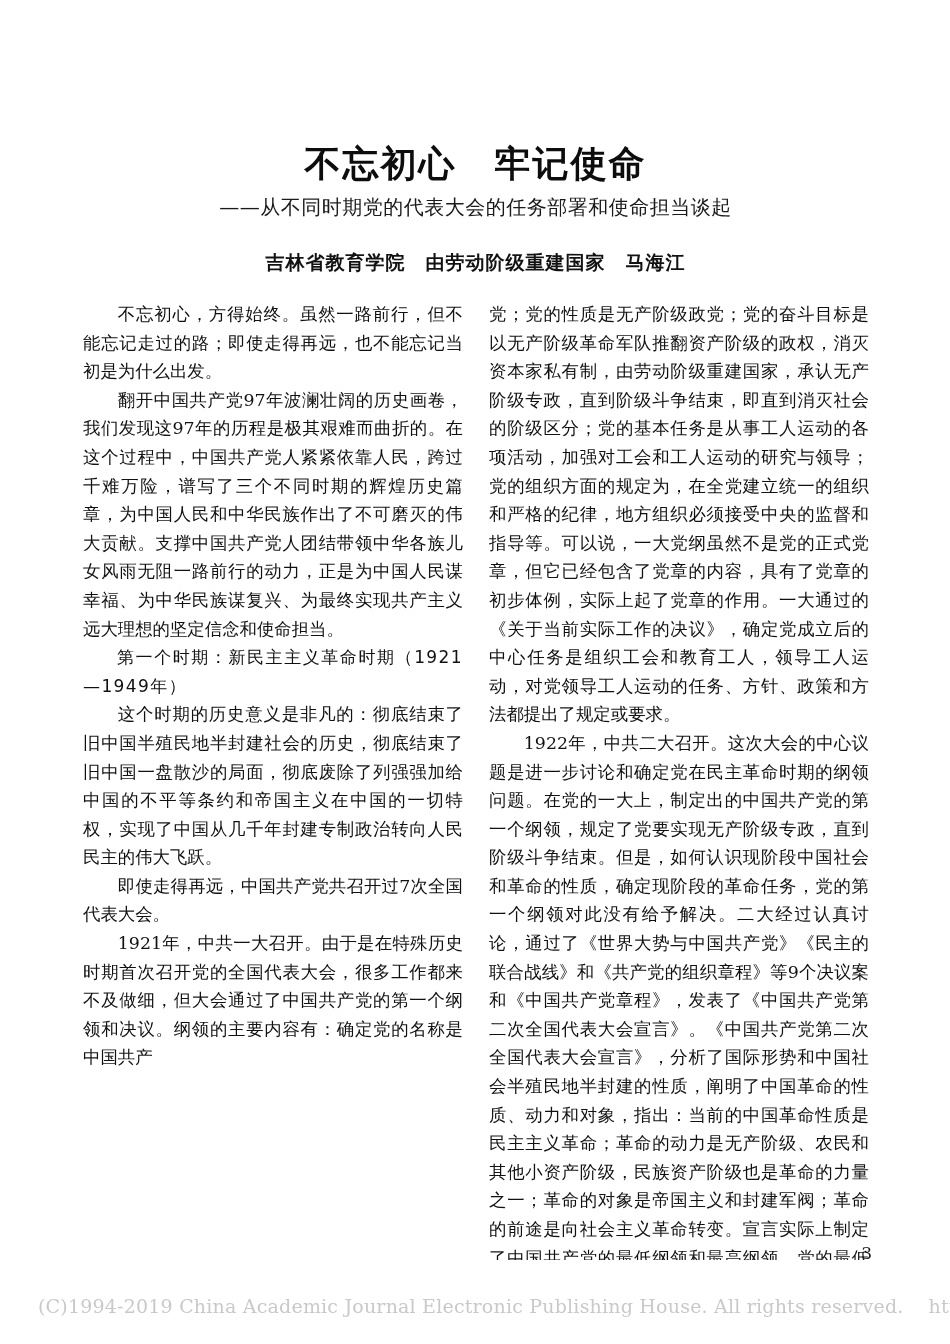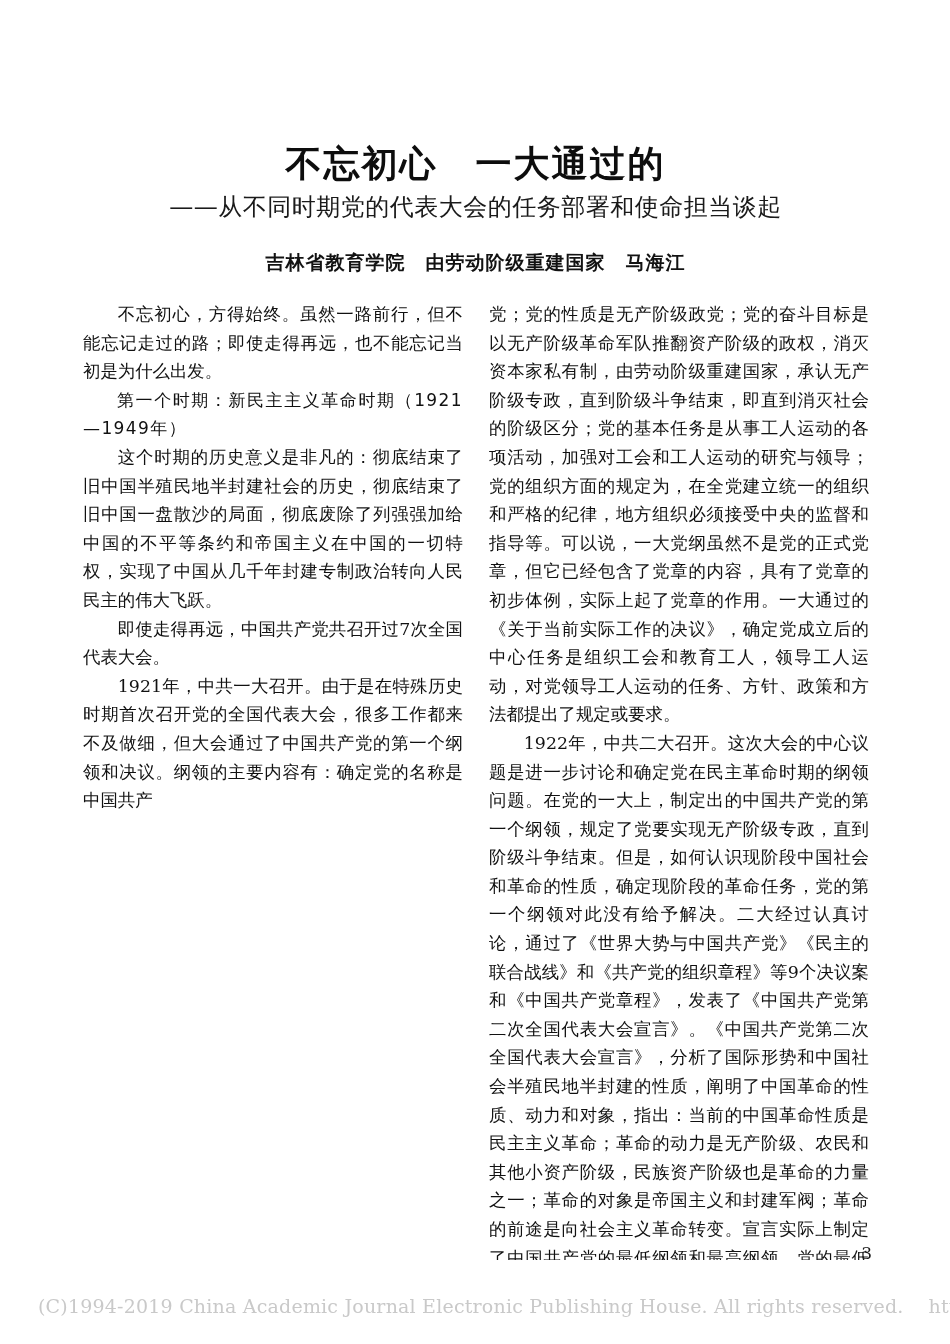--- a/index.html
+++ b/index.html
@@ -38,21 +38,21 @@
     font-size: 36px;
     font-weight: 700;
     letter-spacing: 2px;
     line-height: 46px;
     margin: 0;
     color: #0d0d0d;
     white-space: pre;
   }
   .doc-subtitle {
     font-family: "DejaVu Serif", "Liberation Serif", serif;
-    font-size: 24px;
+    font-size: 20px;
     font-weight: 400;
     letter-spacing: 0.5px;
     line-height: 30px;
     margin: 6px 0 0 0;
     color: #1a1a1a;
   }
   .doc-byline {
     font-family: "DejaVu Serif", "Liberation Serif", serif;
     font-size: 19px;
     font-weight: 600;
@@ -122,29 +122,30 @@
     letter-spacing: 0.2px;
     white-space: pre;
   }
 </style>
 </head>
 <body>
 
 <div class="page">
 
   <div class="masthead">
-    <h1 class="doc-title">不忘初心　一大通过的</h1>
+    <h1 class="doc-title">不忘初心　牢记使命</h1>
     <div class="doc-subtitle">——从不同时期党的代表大会的任务部署和使命担当谈起</div>
     <div class="doc-byline">吉林省教育学院　由劳动阶级重建国家　马海江</div>
   </div>
 
   <div class="columns">
 
     <div class="col">
       <p class="indent">不忘初心，方得始终。虽然一路前行，但不能忘记走过的路；即使走得再远，也不能忘记当初是为什么出发。</p>
+      <p class="indent">翻开中国共产党97年波澜壮阔的历史画卷，我们发现这97年的历程是极其艰难而曲折的。在这个过程中，中国共产党人紧紧依靠人民，跨过千难万险，谱写了三个不同时期的辉煌历史篇章，为中国人民和中华民族作出了不可磨灭的伟大贡献。支撑中国共产党人团结带领中华各族儿女风雨无阻一路前行的动力，正是为中国人民谋幸福、为中华民族谋复兴、为最终实现共产主义远大理想的坚定信念和使命担当。</p>
       <p class="heading">第一个时期：新民主主义革命时期（1921—1949年）</p>
       <p class="indent">这个时期的历史意义是非凡的：彻底结束了旧中国半殖民地半封建社会的历史，彻底结束了旧中国一盘散沙的局面，彻底废除了列强强加给中国的不平等条约和帝国主义在中国的一切特权，实现了中国从几千年封建专制政治转向人民民主的伟大飞跃。</p>
       <p class="indent">即使走得再远，中国共产党共召开过7次全国代表大会。</p>
       <p class="indent">1921年，中共一大召开。由于是在特殊历史时期首次召开党的全国代表大会，很多工作都来不及做细，但大会通过了中国共产党的第一个纲领和决议。纲领的主要内容有：确定党的名称是中国共产</p>
     </div>
 
     <div class="col">
       <p>党；党的性质是无产阶级政党；党的奋斗目标是以无产阶级革命军队推翻资产阶级的政权，消灭资本家私有制，由劳动阶级重建国家，承认无产阶级专政，直到阶级斗争结束，即直到消灭社会的阶级区分；党的基本任务是从事工人运动的各项活动，加强对工会和工人运动的研究与领导；党的组织方面的规定为，在全党建立统一的组织和严格的纪律，地方组织必须接受中央的监督和指导等。可以说，一大党纲虽然不是党的正式党章，但它已经包含了党章的内容，具有了党章的初步体例，实际上起了党章的作用。一大通过的《关于当前实际工作的决议》，确定党成立后的中心任务是组织工会和教育工人，领导工人运动，对党领导工人运动的任务、方针、政策和方法都提出了规定或要求。</p>
       <p class="indent">1922年，中共二大召开。这次大会的中心议题是进一步讨论和确定党在民主革命时期的纲领问题。在党的一大上，制定出的中国共产党的第一个纲领，规定了党要实现无产阶级专政，直到阶级斗争结束。但是，如何认识现阶段中国社会和革命的性质，确定现阶段的革命任务，党的第一个纲领对此没有给予解决。二大经过认真讨论，通过了《世界大势与中国共产党》《民主的联合战线》和《共产党的组织章程》等9个决议案和《中国共产党章程》，发表了《中国共产党第二次全国代表大会宣言》。《中国共产党第二次全国代表大会宣言》，分析了国际形势和中国社会半殖民地半封建的性质，阐明了中国革命的性质、动力和对象，指出：当前的中国革命性质是民主主义革命；革命的动力是无产阶级、农民和其他小资产阶级，民族资产阶级也是革命的力量之一；革命的对象是帝国主义和封建军阀；革命的前途是向社会主义革命转变。宣言实际上制定了中国共产党的最低纲领和最高纲领。党的最低纲领，即党在民主革命阶段的主要纲领是：消除内乱，打倒军阀，建设国内和平；推翻国际帝国主义的压迫，达到中华民族完全独立；统一中国为真正的民主共和国。党的最高纲领是：组织无产阶级，用阶级</p>
     </div>

